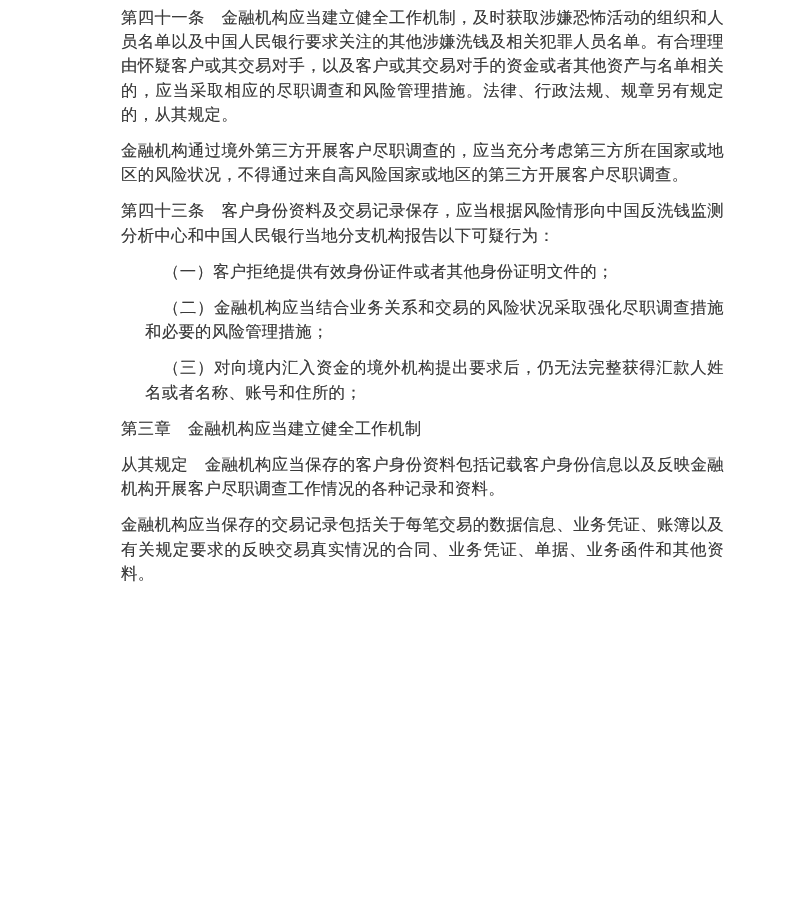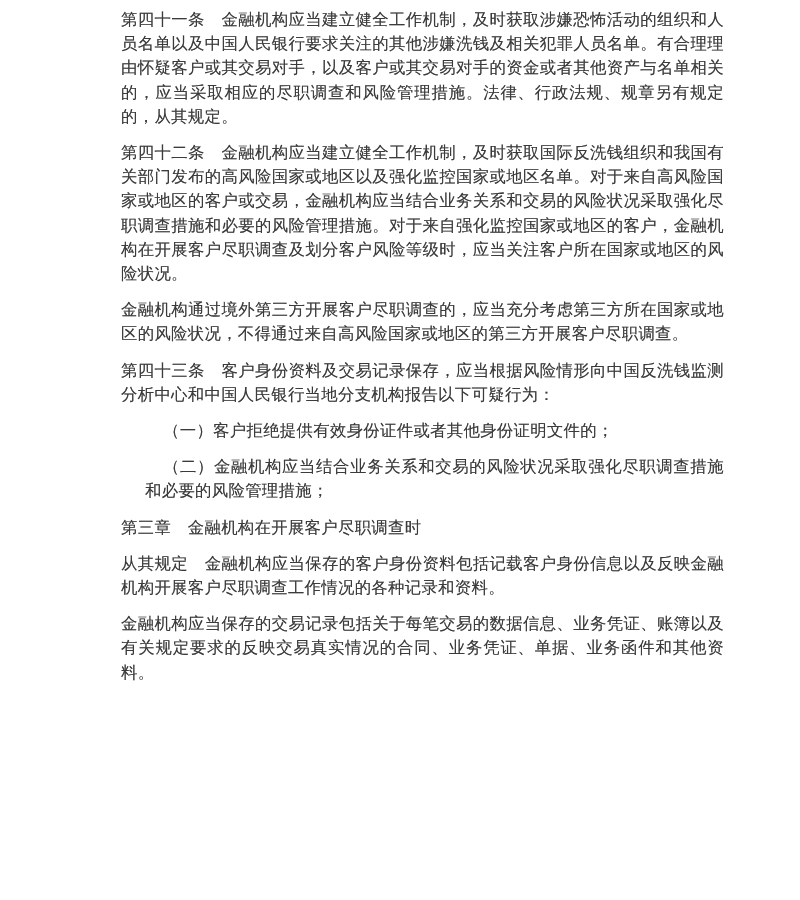--- a/index.html
+++ b/index.html
@@ -8,21 +8,21 @@
     background: #ffffff;
   }
   .page {
     position: relative;
     width: 800px;
     height: 712px;
     box-sizing: border-box;
     padding: 7px 76px 0 121px;
     background: #ffffff;
     overflow: hidden;
-    font-family: Liberation Sans, sans-serif;
+    font-family: Liberation Mono, monospace;
     font-size: 16.4px;
     line-height: 24.2px;
     color: #3b3b3b;
     text-shadow: 0 0 0.6px rgba(70, 70, 70, 0.55); 
   }
   p.block {
     margin: 0 0 12px 0;
     text-align: justify;
     text-justify: inter-ideograph;
     letter-spacing: 0.3px;
@@ -35,22 +35,22 @@
   p.block.chapter {
     text-align: left;
   }
 </style>
 </head>
 <body>
 
 <main class="page">
   <div id="blocks-container">
       <p class="block article">第四十一条　金融机构应当建立健全工作机制，及时获取涉嫌恐怖活动的组织和人员名单以及中国人民银行要求关注的其他涉嫌洗钱及相关犯罪人员名单。有合理理由怀疑客户或其交易对手，以及客户或其交易对手的资金或者其他资产与名单相关的，应当采取相应的尽职调查和风险管理措施。法律、行政法规、规章另有规定的，从其规定。</p>
-      <p class="block article">第四十二条　金融机构应当建立健全工作机制，及时获取国际反洗钱组织和我国有关部门发布的高风险国家或地区以及强化监控国家或地区名单。对于来自高风险国家或地区的客户或交易，金融机构应当结合业务关系和交易的风险状况采取强化尽职调查措施和必要的风险管理措施。对于来自强化监控国家或地区的客户，金融机构在开展客户尽职调查及划分客户风险等级时，应当关注客户所在国家或地区的风险状况。</p>
       <p class="block paragraph">金融机构通过境外第三方开展客户尽职调查的，应当充分考虑第三方所在国家或地区的风险状况，不得通过来自高风险国家或地区的第三方开展客户尽职调查。</p>
       <p class="block article">第四十三条　客户身份资料及交易记录保存，应当根据风险情形向中国反洗钱监测分析中心和中国人民银行当地分支机构报告以下可疑行为：</p>
       <p class="block list-item">（一）客户拒绝提供有效身份证件或者其他身份证明文件的；</p>
       <p class="block list-item">（二）金融机构应当结合业务关系和交易的风险状况采取强化尽职调查措施和必要的风险管理措施；</p>
-      <p class="block chapter">第三章　金融机构在开展客户尽职调查时</p>
+      <p class="block list-item">（三）对向境内汇入资金的境外机构提出要求后，仍无法完整获得汇款人姓名或者名称、账号和住所的；</p>
+      <p class="block chapter">第三章　金融机构应当建立健全工作机制</p>
       <p class="block article">从其规定　金融机构应当保存的客户身份资料包括记载客户身份信息以及反映金融机构开展客户尽职调查工作情况的各种记录和资料。</p>
       <p class="block paragraph">金融机构应当保存的交易记录包括关于每笔交易的数据信息、业务凭证、账簿以及有关规定要求的反映交易真实情况的合同、业务凭证、单据、业务函件和其他资料。</p>
     </div>
 </main>
 
 </body></html>

